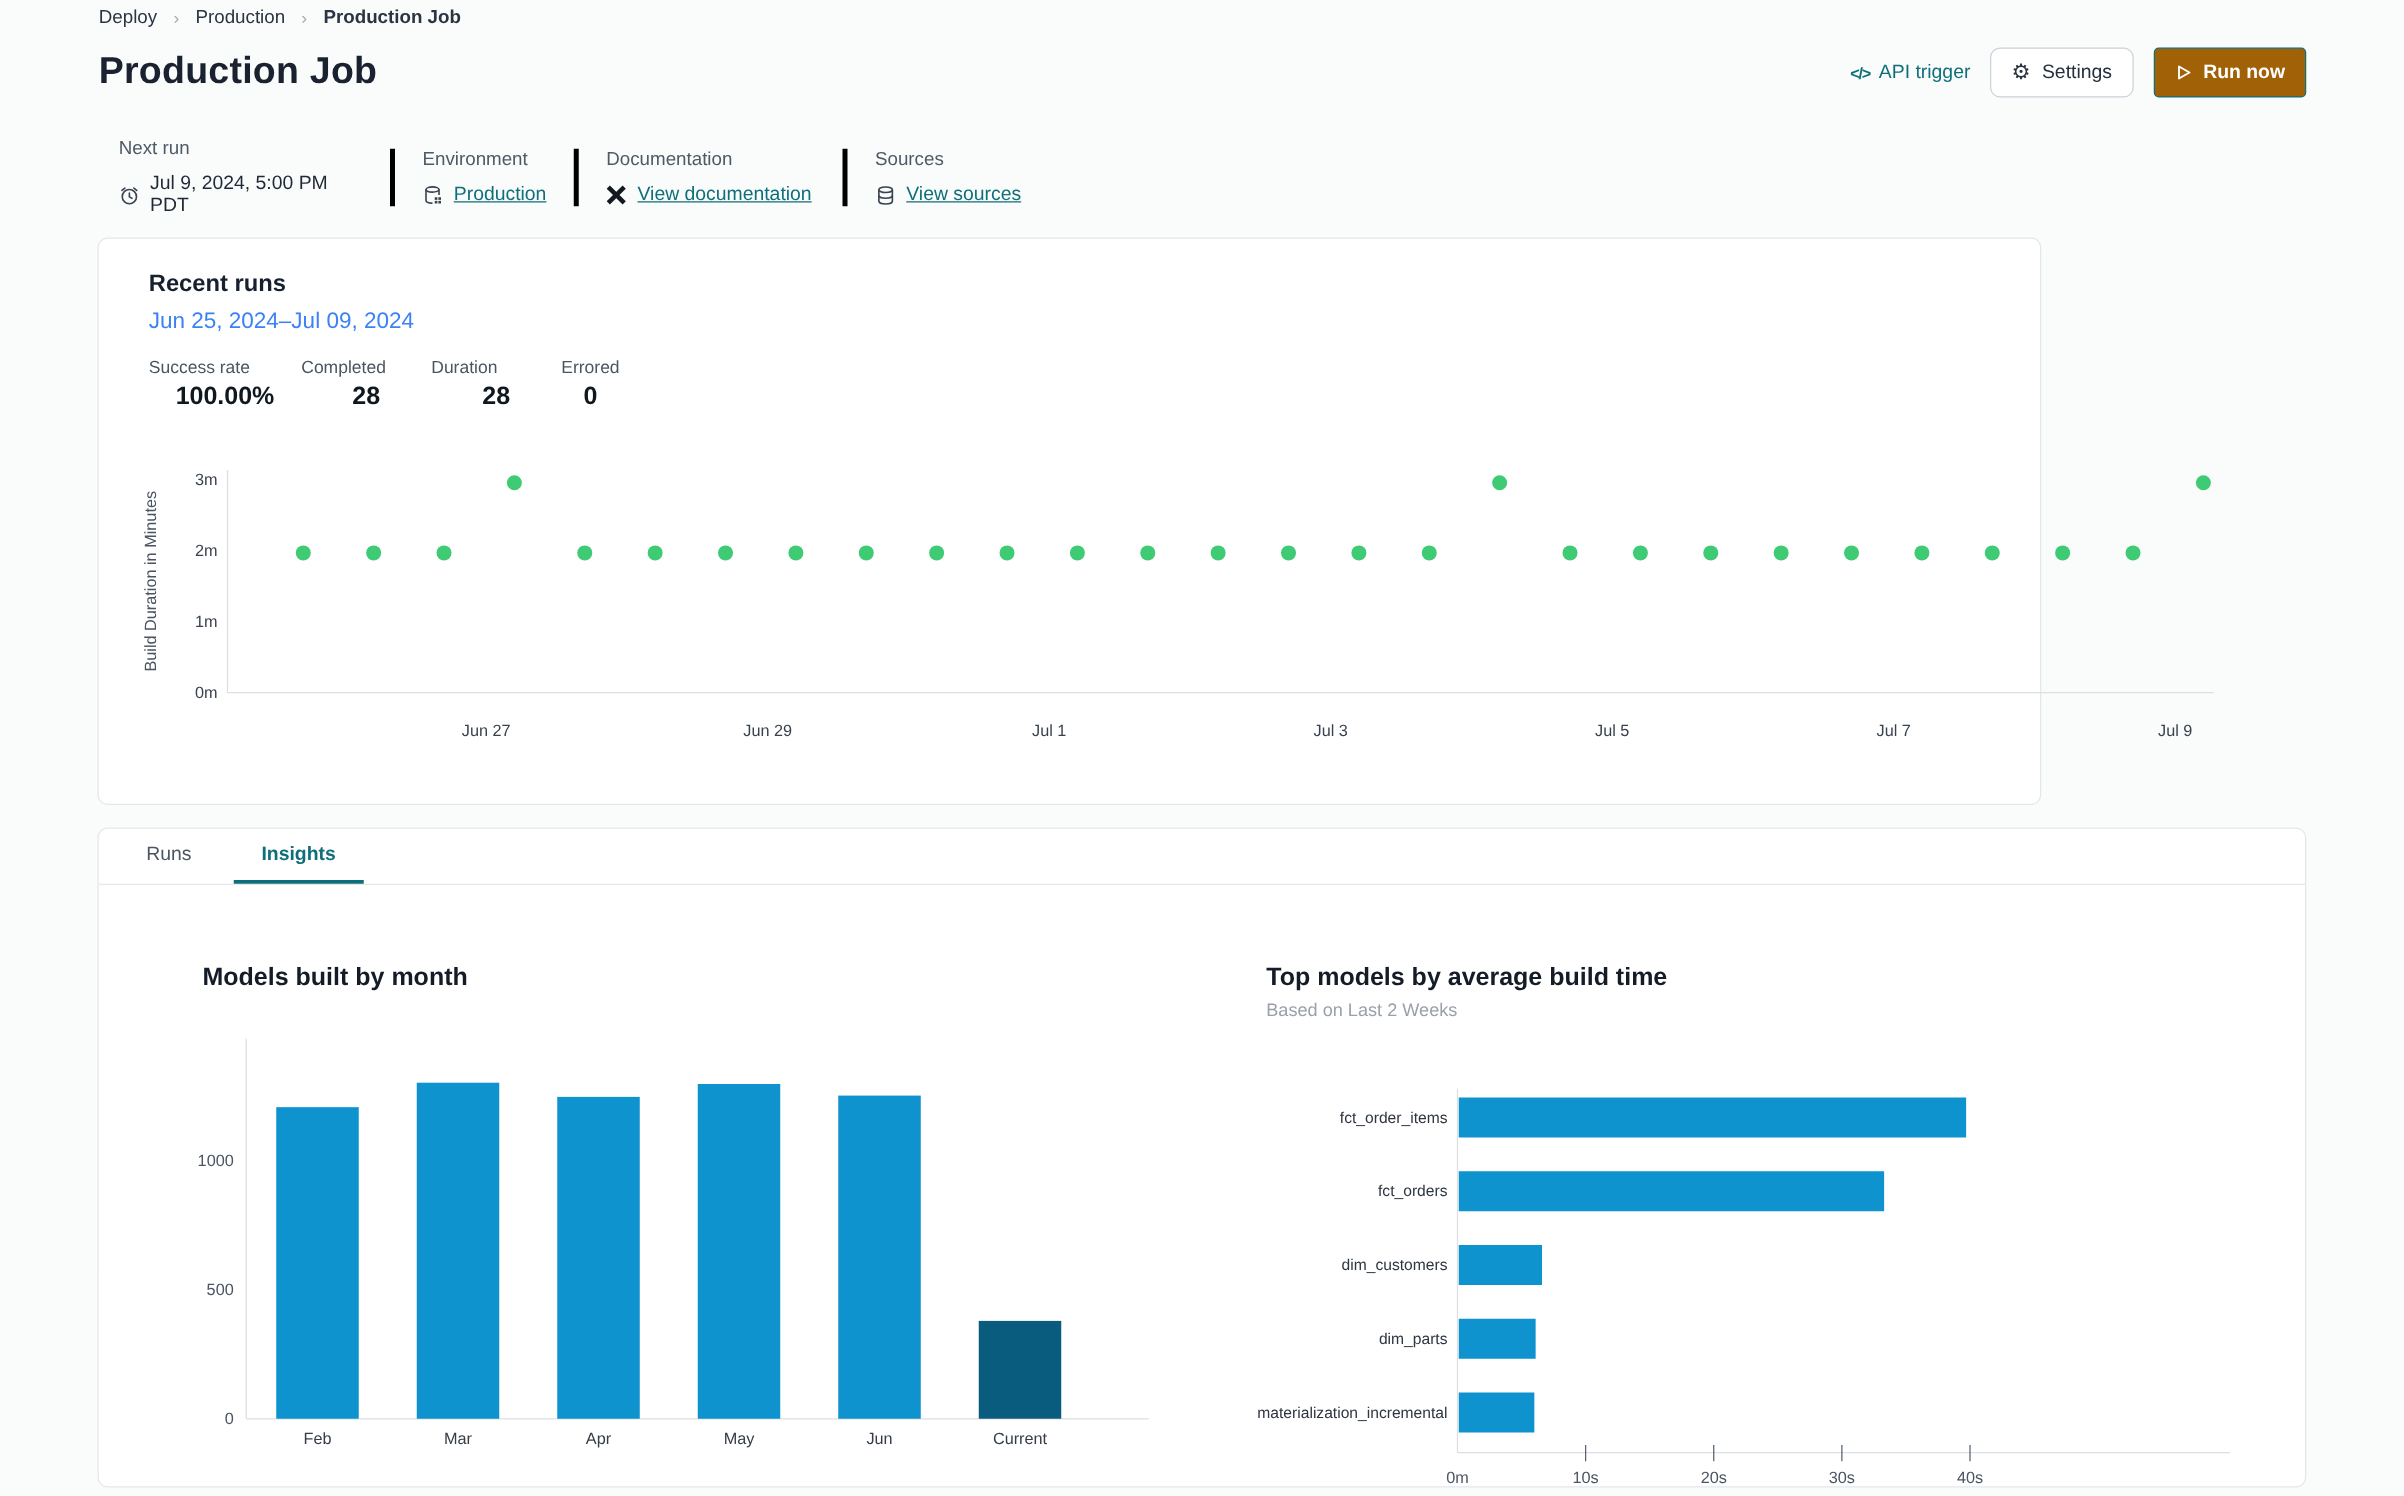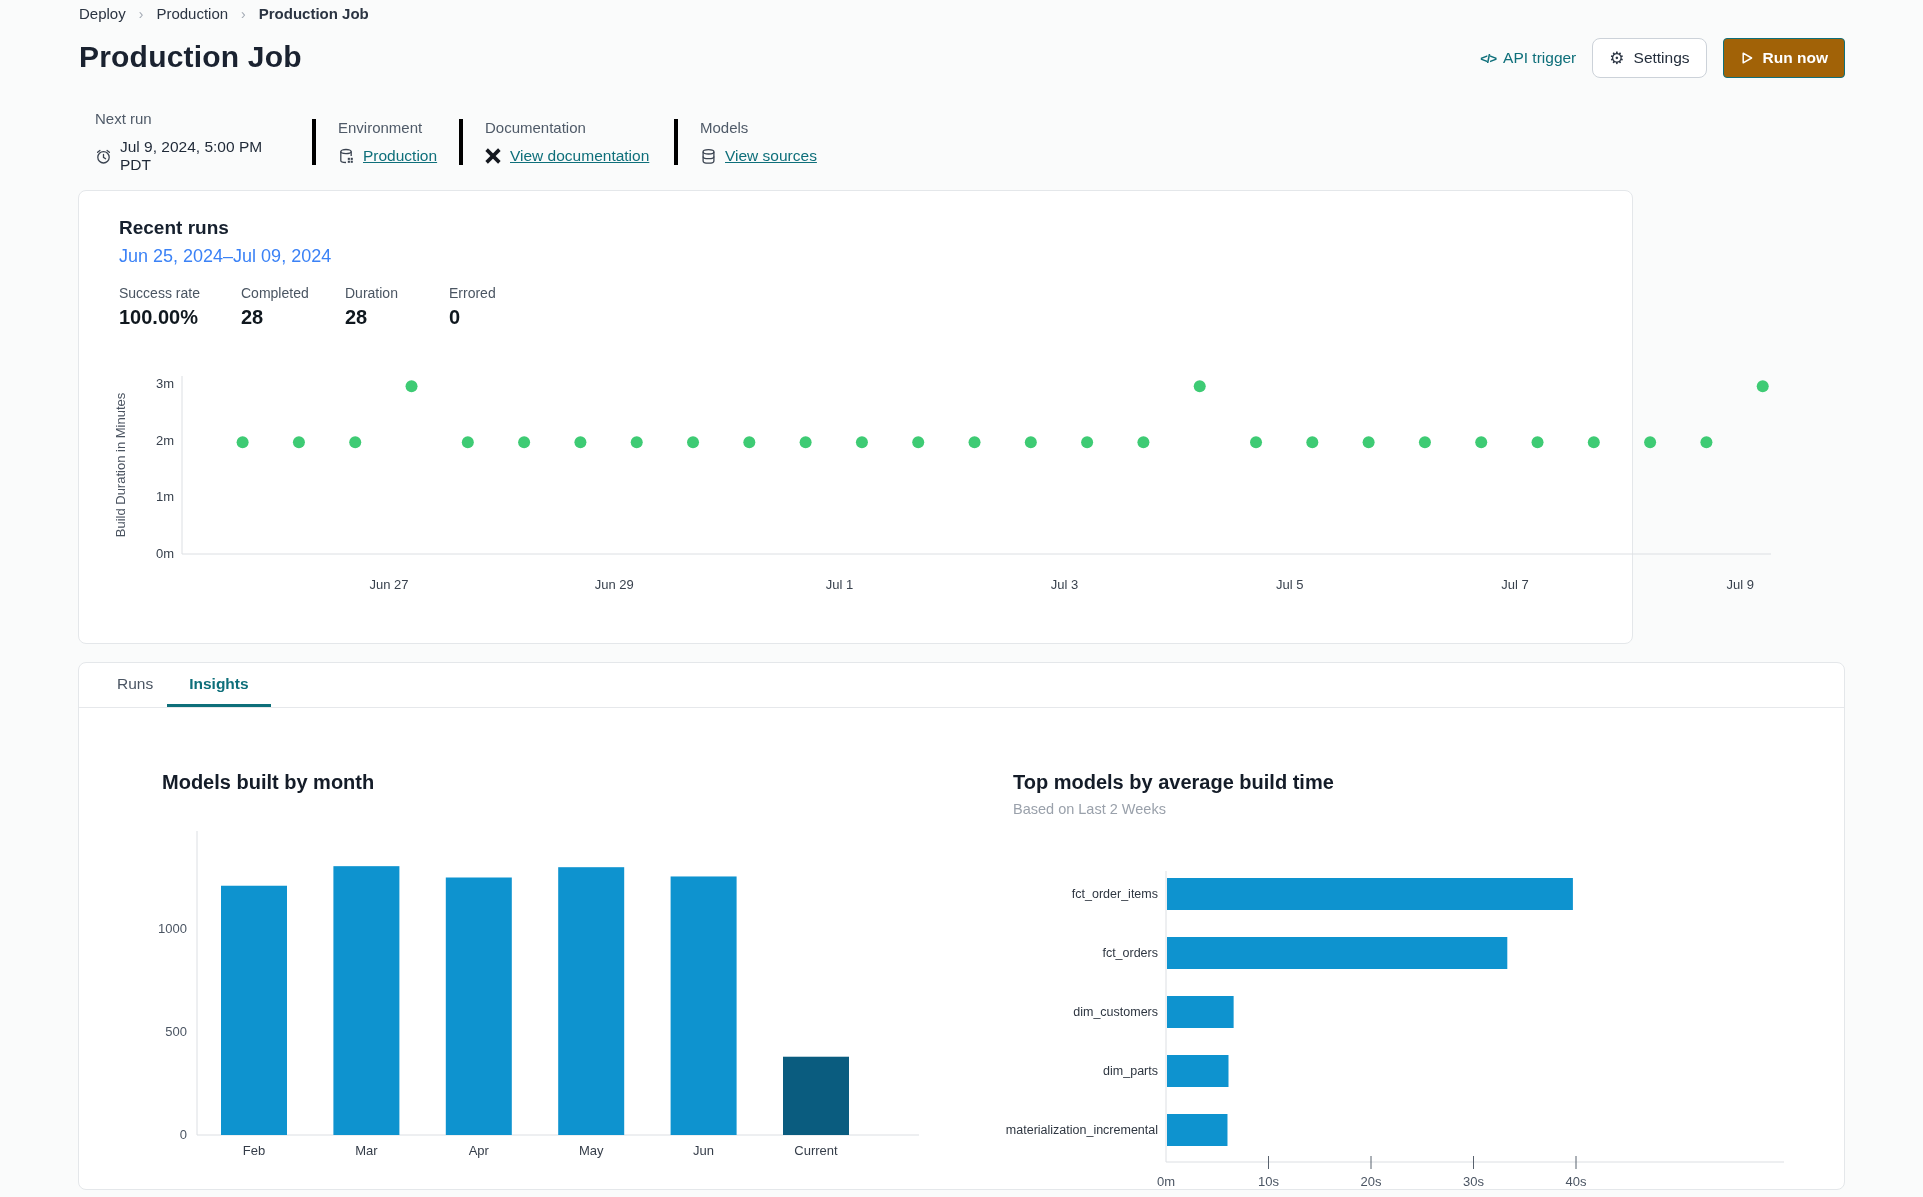--- a/index.html
+++ b/index.html
@@ -44,24 +44,24 @@
   
   .card { background:#fff; border:1px solid #e4e7ea; border-radius:8px; }
   .recent-card { left:78px; top:190px; width:1555px; height:454px; }
   .insights-card { left:78px; top:662px; width:1767px; height:528px; }
 
   .recent-title { position:absolute; left:40px; top:26px; font-size:19px; font-weight:700; color:#16202e; }
   .recent-sub { position:absolute; left:40px; top:55px; font-size:18px; color:#3b82f6; }
   .stats { position:absolute; left:40px; top:94px; display:flex; }
   .stat.w1{ width:122px; } .stat.w2{ width:104px; } .stat.w3{ width:104px; }
   .stat-label { font-size:14px; color:#4a5562; }
-  .stat-value { font-size:20px; font-weight:700; color:#10181f; margin-top:5px; }
-
-  
-  .tabbar { position:absolute; left:0; top:0; right:0; height:45px; border-bottom:1px solid #e6e8eb; display:flex; align-items:stretch; padding-left:24px; }
+  .stat-value { font-size:20px; font-weight:700; color:#10181f; margin-top:5px;text-align:center; }
+
+  
+  .tabbar { position:absolute; left:0; top:0; right:0; height:45px; border-bottom:1px solid #e6e8eb; display:flex; align-items:stretch; padding-left:24px;gap:20px; }
   .tab { display:flex; align-items:center; padding:0 14px; font-size:15.5px; color:#4b5563; cursor:pointer; border-bottom:3px solid transparent; }
   .tab.active { color:#0e6f7a; font-weight:700; padding:0 22px; border-bottom-color:#0e6f7a; }
 
   .chart-h { position:absolute; font-size:20px; font-weight:700; color:#141c28; }
   .chart-sub { position:absolute; font-size:14.5px; color:#9aa1ab; }
 
   svg text { font-family:"Liberation Sans", sans-serif; }
 </style>
 </head>
 <body>
@@ -133,21 +133,21 @@
           <g fill="#14181f">
               <rect x="6.2" y="-1" width="3.6" height="18" transform="rotate(45 8 8)"></rect>
               <rect x="6.2" y="-1" width="3.6" height="18" transform="rotate(-45 8 8)"></rect>
             </g>
         </svg>
       </span>
       <span class="meta-link">View documentation</span>
     </div>
   </div>
   <div class="meta-col c4">
-    <div class="meta-label">Models</div>
+    <div class="meta-label">Sources</div>
     <div class="meta-value">
       <span class="icon16">
         <svg width="17" height="17" viewBox="0 0 17 17" fill="none" stroke="#3a4350" stroke-width="1.3">
           <ellipse cx="8.5" cy="3.8" rx="5.4" ry="2.2"></ellipse>
             <path d="M3.1 3.8 V13 c0 1.2 2.4 2.2 5.4 2.2 s5.4 -1 5.4 -2.2 V3.8"></path>
             <path d="M3.1 8.4 c0 1.2 2.4 2.2 5.4 2.2 s5.4 -1 5.4 -2.2"></path>
         </svg>
       </span>
       <span class="meta-link">View sources</span>
     </div>

